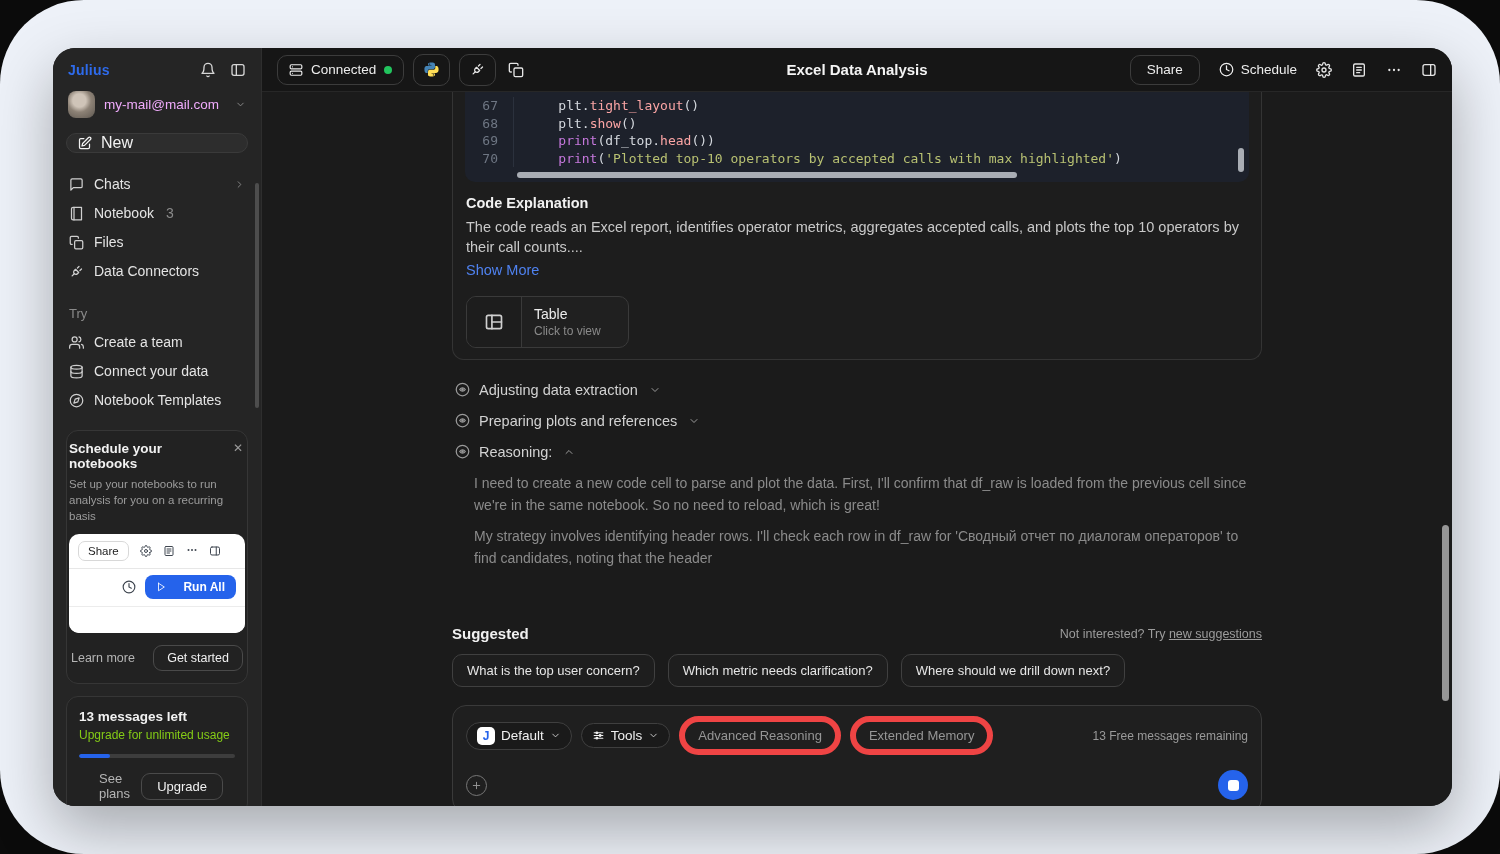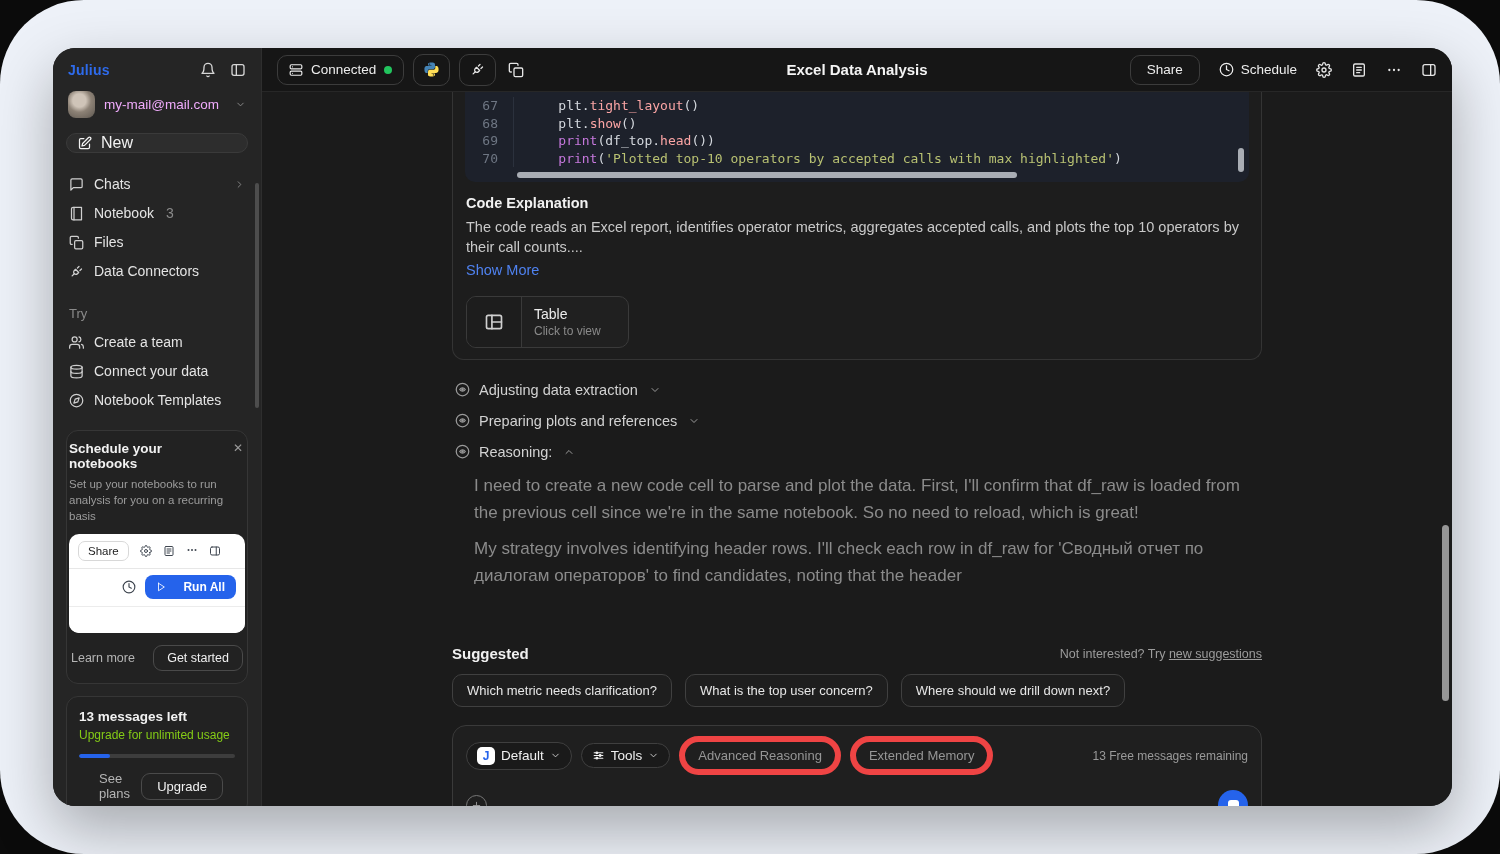--- a/index.html
+++ b/index.html
@@ -97,21 +97,21 @@
   .a-title { font-size:14px; color:#ececec; }
   .a-sub { margin-top:2px; font-size:12px; color:#8a8a8a; }
 
   .toggles { margin:14px 0 0 3px; }
   .toggle-row { display:flex; align-items:center; gap:9px; height:31px; cursor:pointer; }
   .toggle-row .eico { color:#9a9a9a; }
   .toggle-row .t-label { font-size:14.5px; color:#d2d2d2; }
   .toggle-row .t-chev { color:#9a9a9a; margin-left:2px; }
 
   .reasoning { margin:5px 0 0 22px; }
-  .reasoning p { font-size:17px; line-height:27px; color:#8b8b8b; max-width:788px; }
+  .reasoning p { font-size:14px; line-height:22px; color:#8b8b8b; max-width:788px; }
   .reasoning p + p { margin-top:9px; }
 
   .sug-head { margin-top:56px; display:flex; align-items:center; justify-content:space-between; }
   .sug-title { font-size:15px; font-weight:bold; color:#f1f1f1; }
   .sug-right { font-size:12.5px; color:#9c9c9c; }
   .sug-right .u { text-decoration:underline; cursor:pointer; }
   .chips { margin-top:12px; display:flex; gap:13px; }
   .chip { border:1px solid #404040; border-radius:10px; padding:8px 14px; font-size:13px;
     color:#e6e6e6; background:#1e1e1e; cursor:pointer; }
 
@@ -504,22 +504,22 @@
         </div>
 
         <div class="sug-head">
           <span class="sug-title">Suggested</span>
           <span class="sug-right">
             <span>Not interested? Try</span>
             <span class="u">new suggestions</span>
           </span>
         </div>
         <div class="chips">
+          <button class="chip">What is the top user concern?</button>
           <button class="chip">Which metric needs clarification?</button>
-          <button class="chip">What is the top user concern?</button>
           <button class="chip">Where should we drill down next?</button>
         </div>
 
         <div class="composer">
           <div class="comp-row1">
             <span class="pill">
               <span class="jbadge">J</span>
               <span>Default</span>
               <span class="chev">
                   <svg class="ic" width="11" height="11" viewBox="0 0 24 24">

